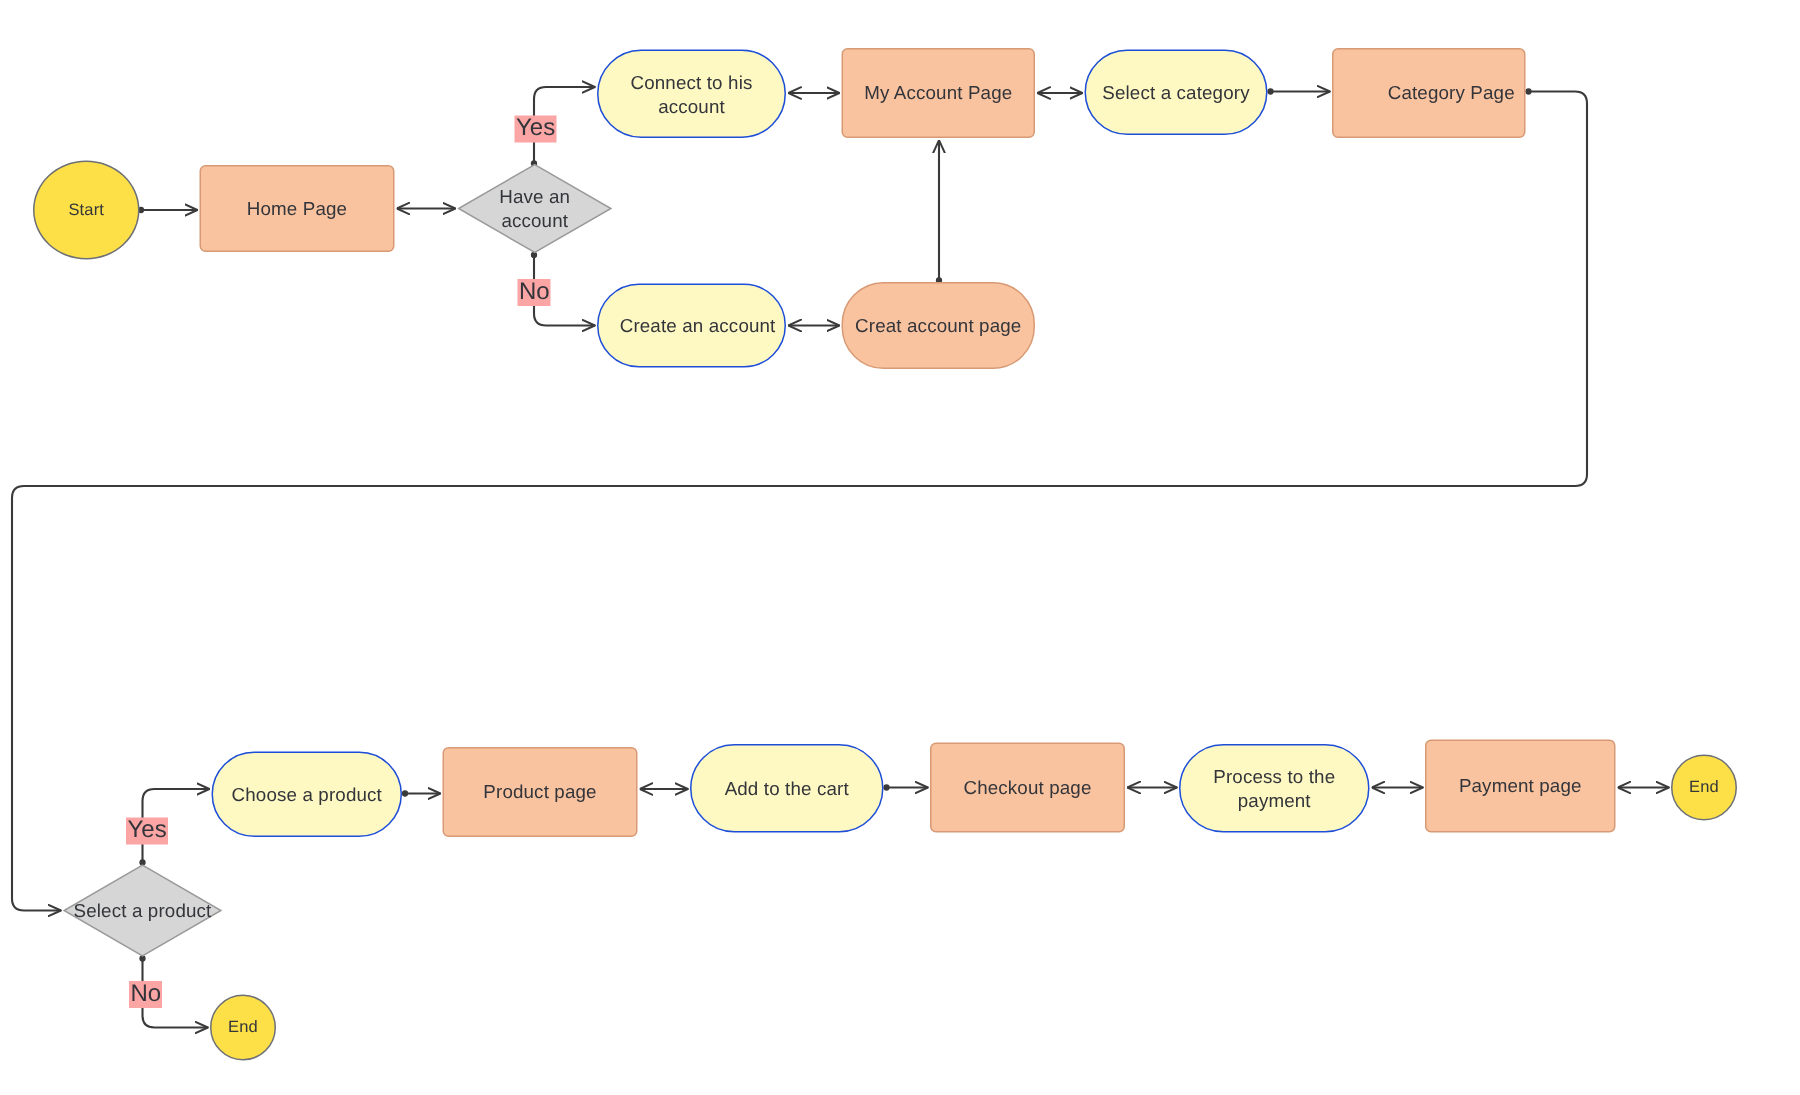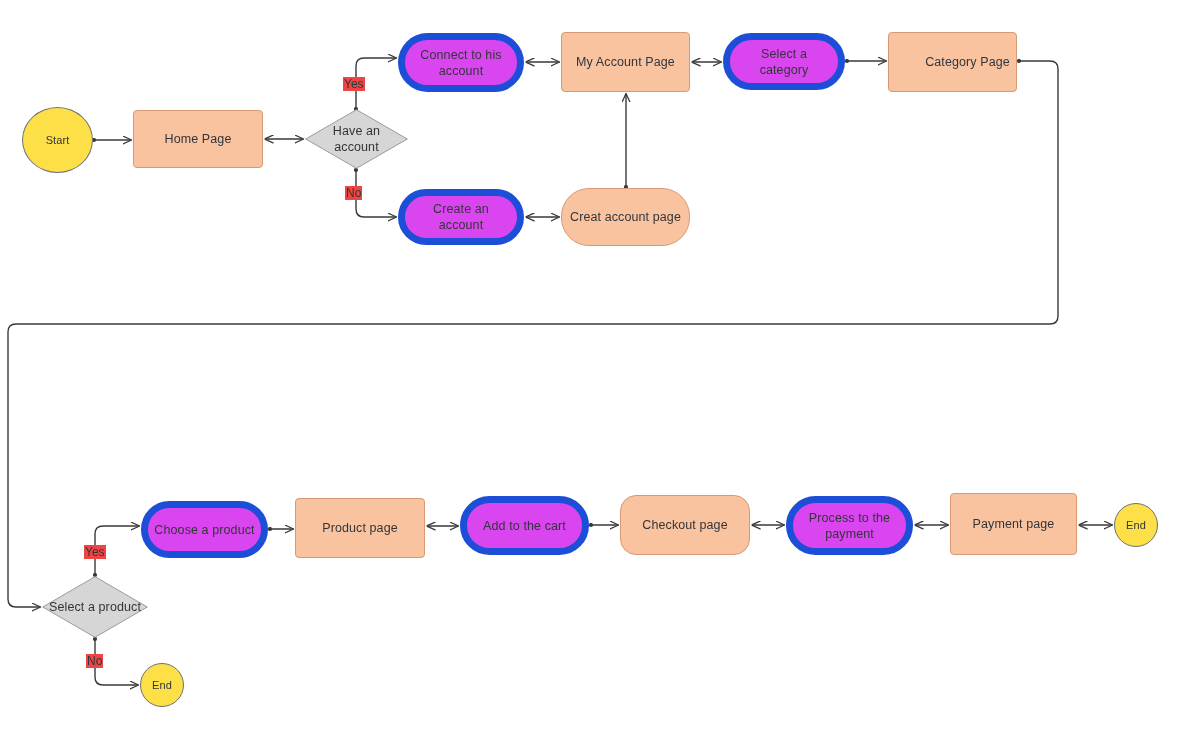--- a/index.html
+++ b/index.html
@@ -37,22 +37,22 @@
     letter-spacing: 0.1px;
     padding: 2px 6px;
     z-index: 2;
   }
   .node-process {
     background: #f9c3a0;
     border: 1px solid #d79a74;
     border-radius: 4px;
   }
   .node-action {
-    background: #d946ef;
-    border: 7px solid #1d4ed8;
+    background: #fef9c3;
+    border: 1px solid #1d4ed8;
     border-radius: 999px;
   }
   .node-terminator {
     background: #fde047;
     border: 1px solid #6d7076;
     border-radius: 50%;
     font-size: 11px;
   }
   .node-decision {
     background: transparent;
@@ -65,23 +65,23 @@
   }
   .node-decision .dshape {
     position: absolute;
     left: 0; top: 0;
     width: 100%; height: 100%;
     z-index: 1;
   }
   .edge-label {
     position: absolute;
     color: #33353a;
-    font-size: 12px;
+    font-size: 16px;
     z-index: 3;
-    background: #ef4444;
+    background: #fca5a5;
     padding: 0 1px;
     white-space: nowrap;
     text-align: center;
   }
 </style>
 </head>
 <body>
 
 <div id="canvas">
 
@@ -191,21 +191,21 @@
   </div>
 
   <div class="node node-process" style="left:295px; top:498px; width:130px; height:60px;">
     <span>Product page</span>
   </div>
 
   <div class="node node-action" style="left:460px; top:496px; width:129px; height:59px;">
     <span>Add to the cart</span>
   </div>
 
-  <div class="node node-process" style="left:620px; top:495px; width:130px; height:60px;border-radius:16px;">
+  <div class="node node-process" style="left:620px; top:495px; width:130px; height:60px;">
     <span>Checkout page</span>
   </div>
 
   <div class="node node-action" style="left:786px; top:496px; width:127px; height:59px;">
     <span>Process to the payment</span>
   </div>
 
   <div class="node node-process" style="left:950px; top:493px; width:127px; height:62px;align-items:center;">
     <span>Payment page</span>
   </div>

